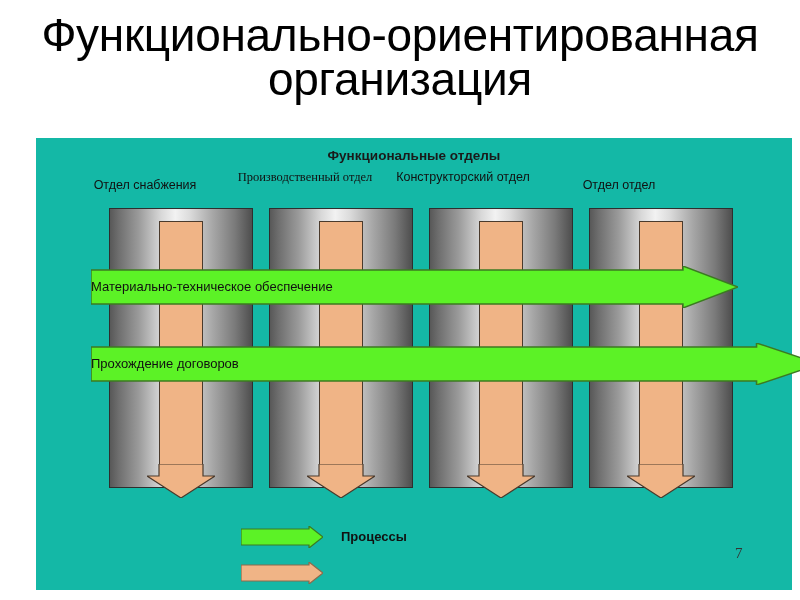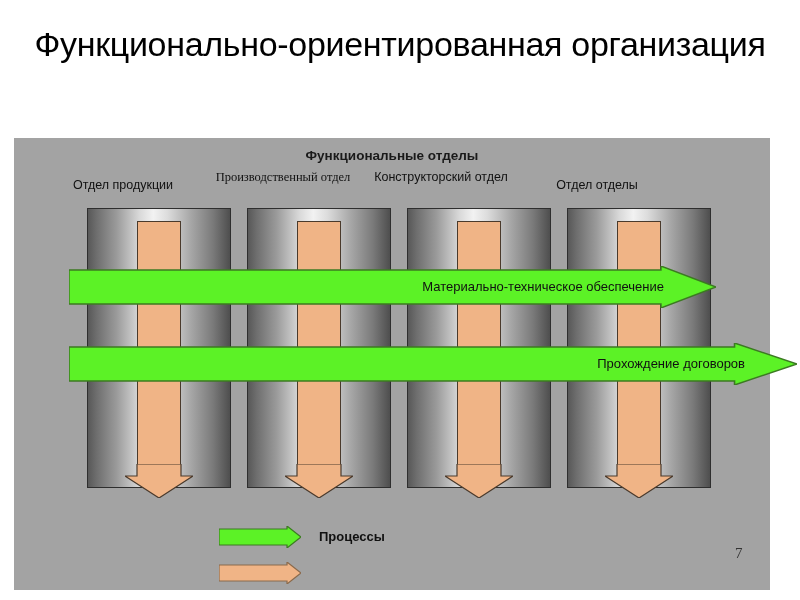--- a/index.html
+++ b/index.html
@@ -12,38 +12,38 @@
     background: #ffffff;
     font-family: "Liberation Sans", sans-serif;
     overflow: hidden;
     position: relative;
   }
 
   
   #slide-title {
     position: absolute;
     left: 0;
-    top: 22px;
+    top: 13px;
     width: 800px;
     text-align: center;
-    font-size: 34px;
+    font-size: 46px;
     line-height: 44px;
     font-weight: 400;
     color: #000000;
     letter-spacing: -0.3px;
   }
 
   
   #diagram-panel {
     position: absolute;
-    left: 14px;
+    left: 36px;
     top: 138px;
     width: 756px;
     height: 452px;
-    background: #a3a3a3;
+    background: #14b8a6;
   }
 
   #figure-caption {
     position: absolute;
     left: 0;
     top: 10px;
     width: 756px;
     text-align: center;
     font-size: 13.5px;
     font-weight: bold;
@@ -112,21 +112,21 @@
     width: 100%;
     height: 100%;
   }
   .process-label {
     position: absolute;
     left: 0;
     top: 0;
     width: 100%;
     height: 42px;
     line-height: 42px;
-    text-align: right;
+    text-align: left;
     font-size: 13px;
     color: #111111;
     padding-right: 52px;
     box-sizing: border-box;
     white-space: nowrap;
   }
 
   
   .legend-row {
     position: absolute;
@@ -164,24 +164,24 @@
 </style>
 </head>
 <body>
 
 <div id="slide-title">Функционально-ориентированная организация</div>
 
 <div id="diagram-panel">
 
   <div id="figure-caption">Функциональные отделы</div>
 
-  <div class="col-header" style="left:34px;  top:40px; width:150px;">Отдел продукции</div>
+  <div class="col-header" style="left:34px;  top:40px; width:150px;">Отдел снабжения</div>
   <div class="col-header" style="left:188px; top:32px; width:162px;font-family:Liberation Serif, serif;">Производственный отдел</div>
   <div class="col-header" style="left:348px; top:32px; width:158px;">Конструкторский отдел</div>
-  <div class="col-header" style="left:508px; top:40px; width:150px;">Отдел отделы</div>
+  <div class="col-header" style="left:508px; top:40px; width:150px;">Отдел отдел</div>
 
   <div class="column" style="left:73px;">
     <div class="ctrl-bar"></div>
     <div class="ctrl-head">
       <svg viewBox="0 0 68 34" width="68" height="34" preserveAspectRatio="none">
         <polygon points="12,0 56,0 56,12 68,12 34,34 0,12 12,12" fill="#f0b486" stroke="#4a3a2c" stroke-width="1.2"></polygon>
       </svg>
     </div>
   </div>
 

